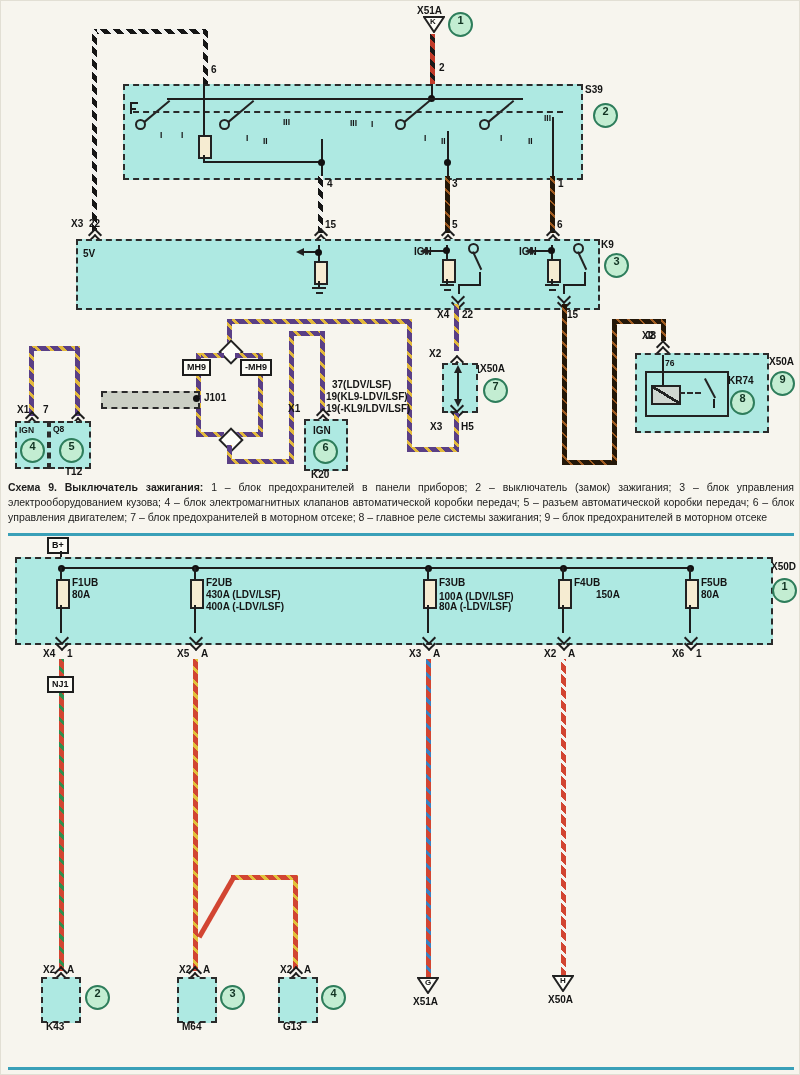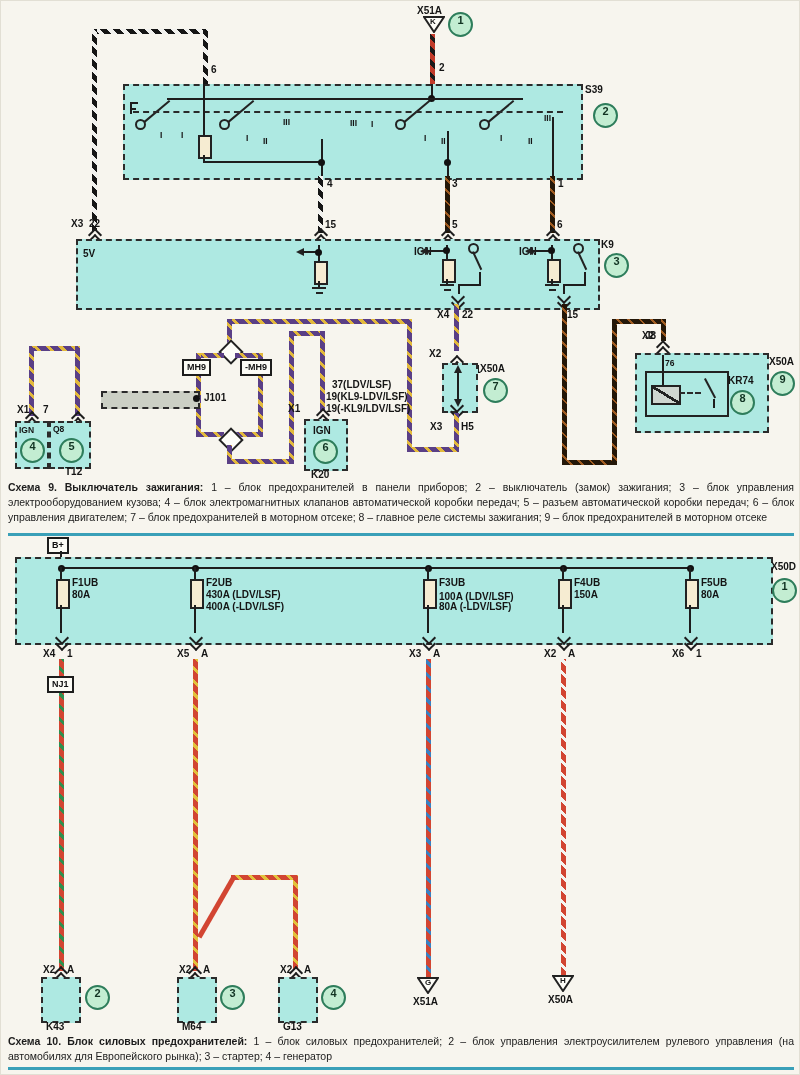--- a/index.html
+++ b/index.html
@@ -294,21 +294,21 @@
   <div class="ln" style="left:426px;top:604px;width:2px;height:28px"></div>
   <span class="lbl" style="left:438px;top:577px">F3UB</span>
   <span class="lbl" style="left:438px;top:591px">100A (LDV/LSF)</span>
   <span class="lbl" style="left:438px;top:601px">80A (-LDV/LSF)</span>
 
   <div class="dot" style="left:559px;top:564px"></div>
   <div class="ln" style="left:561px;top:566px;width:2px;height:12px"></div>
   <div class="fuse" style="left:557px;top:578px"></div>
   <div class="ln" style="left:561px;top:604px;width:2px;height:28px"></div>
   <span class="lbl" style="left:573px;top:577px">F4UB</span>
-  <span class="lbl" style="left:573px;top:589px">150A</span>
+  <span class="lbl" style="left:595px;top:589px">150A</span>
 
   <div class="dot" style="left:686px;top:564px"></div>
   <div class="ln" style="left:688px;top:566px;width:2px;height:12px"></div>
   <div class="fuse" style="left:684px;top:578px"></div>
   <div class="ln" style="left:688px;top:604px;width:2px;height:28px"></div>
   <span class="lbl" style="left:700px;top:577px">F5UB</span>
   <span class="lbl" style="left:700px;top:589px">80A</span>
 
   <div class="chd" style="left:54px;top:632px"></div>
   <div class="chd" style="left:188px;top:632px"></div>
@@ -360,16 +360,15 @@
       <polygon points="1,1 21,1 11,16" fill="#fdfdf8" stroke="#222" stroke-width="2"></polygon>
     </svg>
   <span class="lbl tri-letter" style="left:424px;top:978px">G</span>
   <span class="lbl" style="left:412px;top:996px">X51A</span>
   <svg style="position:absolute;left:551px;top:974px" width="22" height="17">
       <polygon points="1,1 21,1 11,16" fill="#fdfdf8" stroke="#222" stroke-width="2"></polygon>
     </svg>
   <span class="lbl tri-letter" style="left:559px;top:976px">H</span>
   <span class="lbl" style="left:547px;top:994px">X50A</span>
 
-  <p class="cap" style="left:7px;top:1033px;margin:0"><b>Схема 10. Блок силовых предохранителей:</b><span> 1 – блок силовых предохранителей; 2 – блок управления электроусилителем рулевого управления (на автомобилях для Европейского рынка); 3 – стартер; 4 – генератор</span></p>
   <div class="divider" style="top:1066px"></div>
 
 </div>
 
 </body></html>

